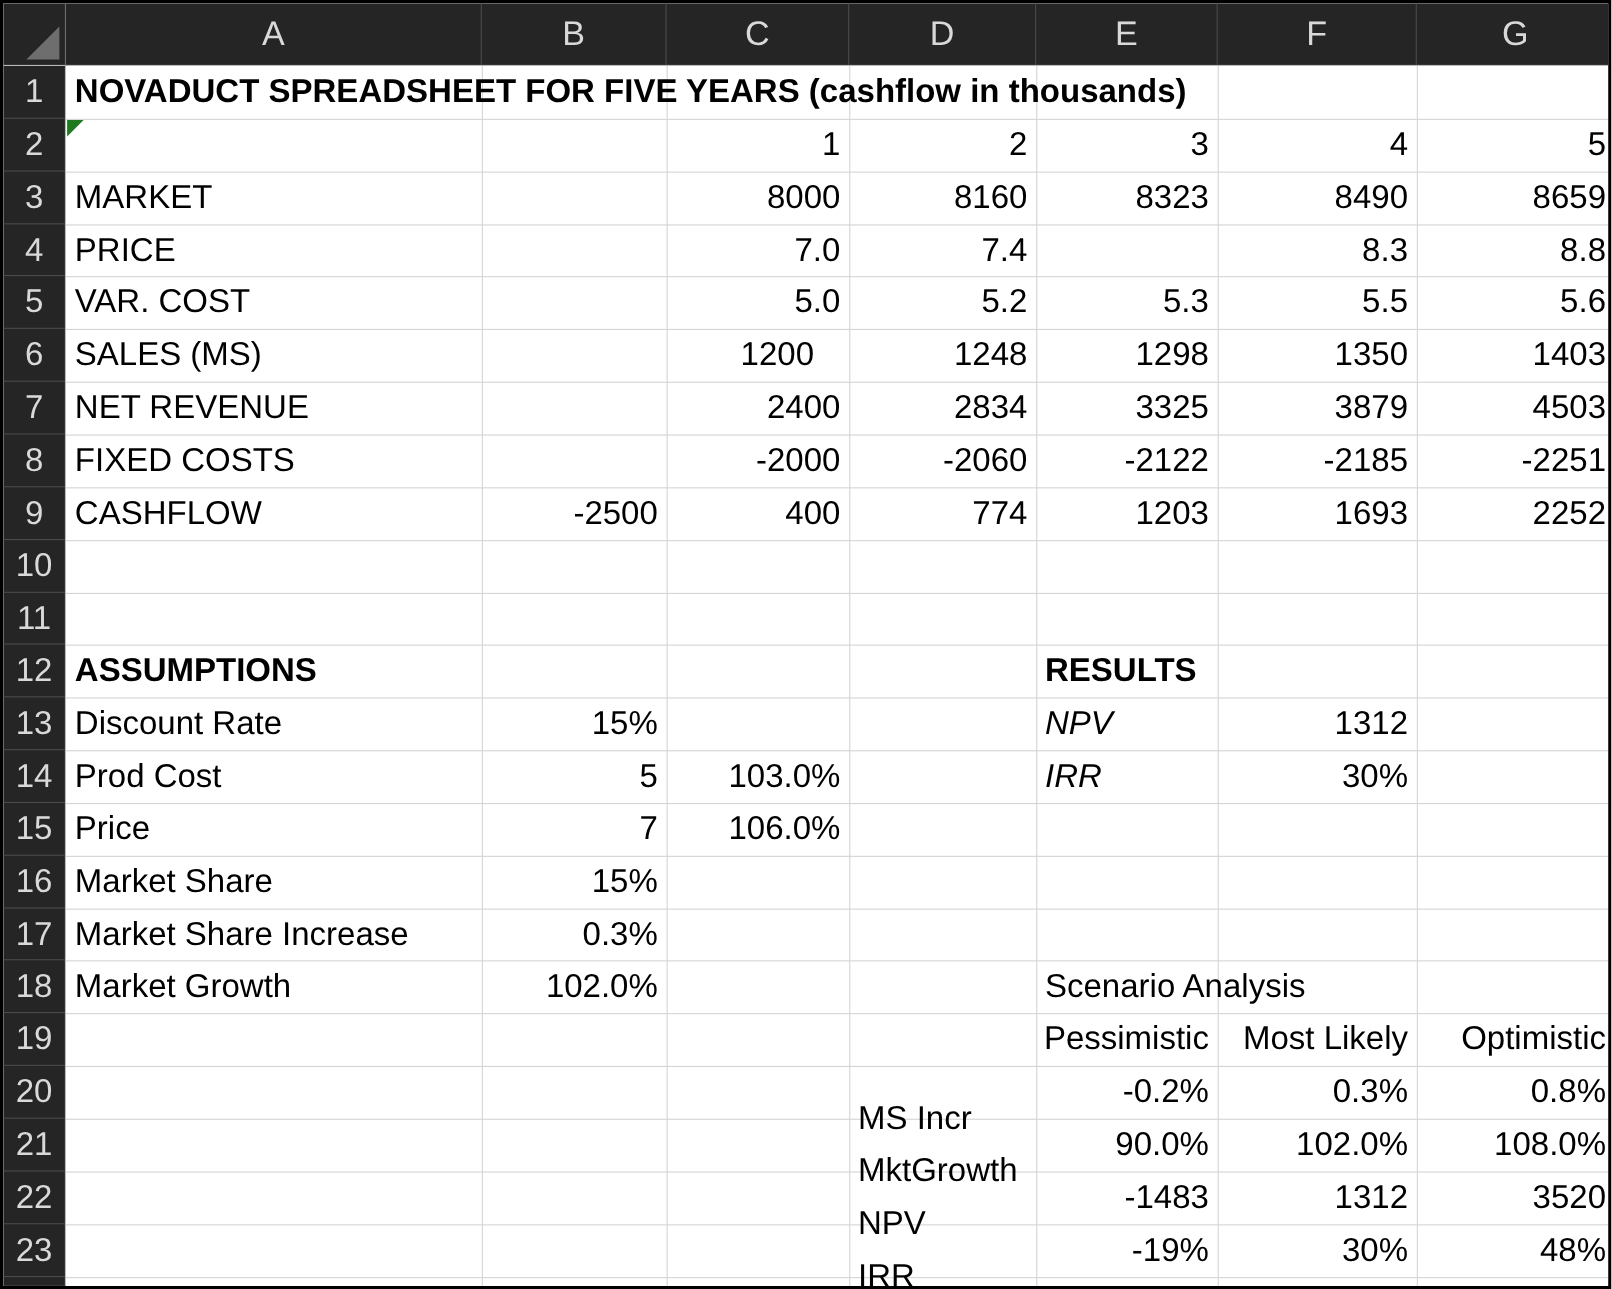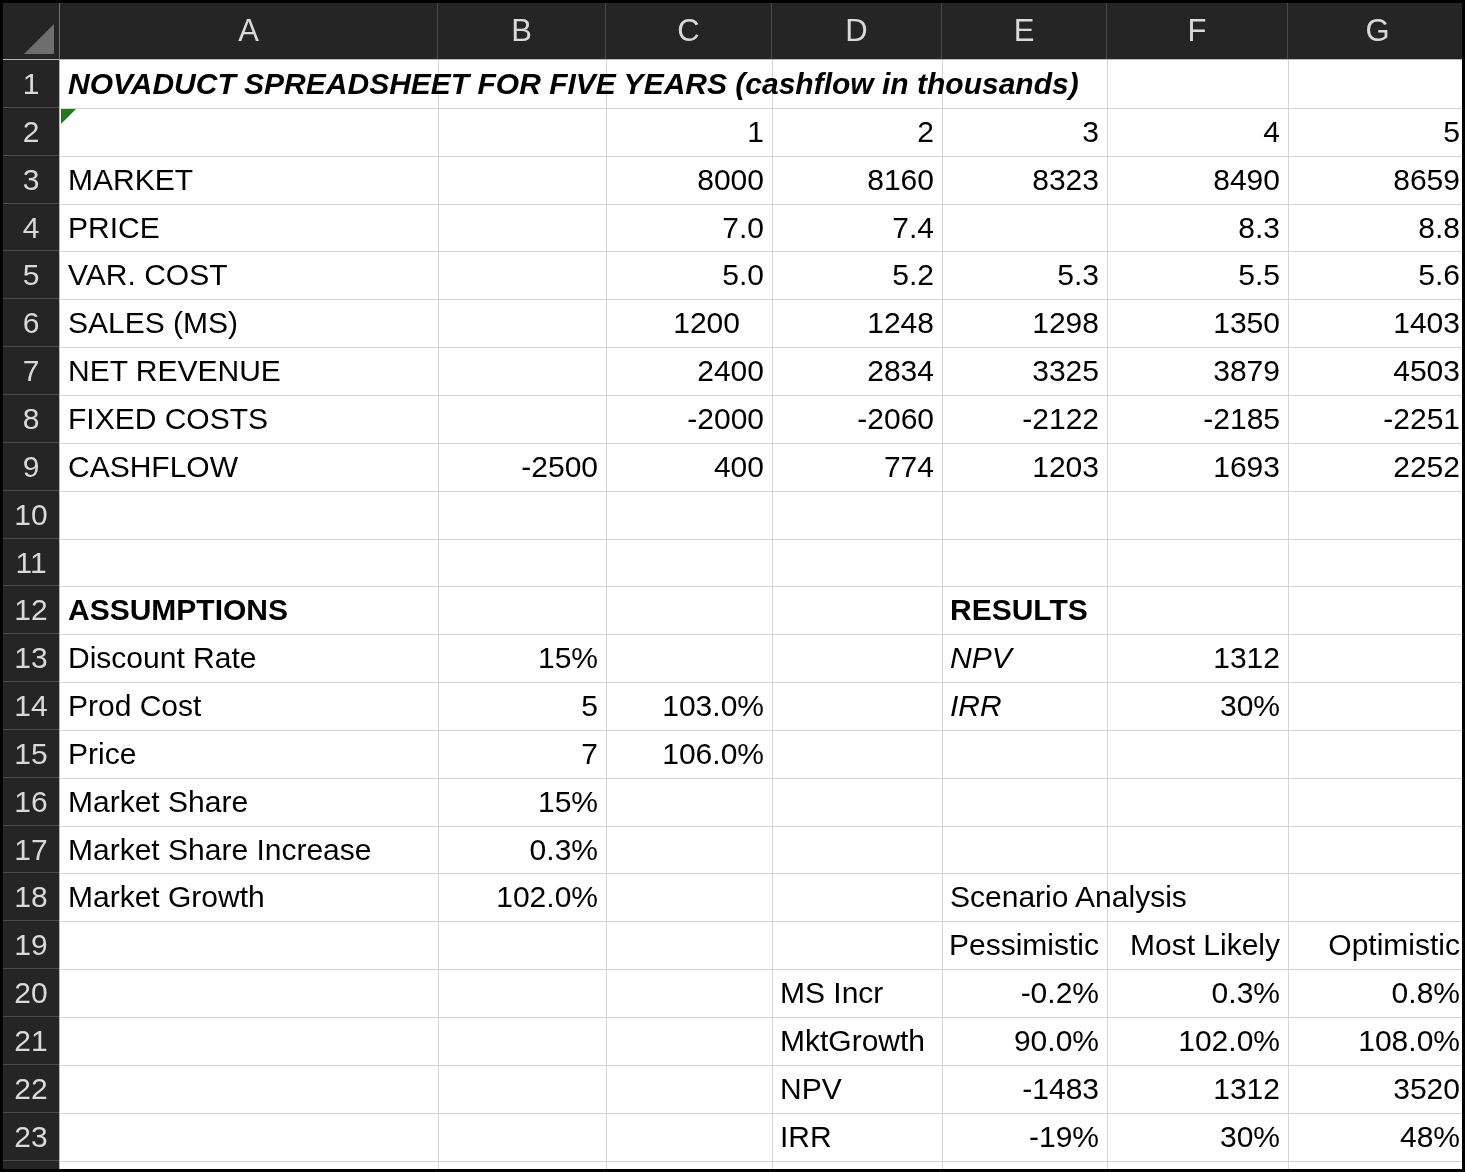--- a/index.html
+++ b/index.html
@@ -105,21 +105,21 @@
     white-space: nowrap;
     overflow: visible;
     display: flex;
     align-items: center;
     padding: 0 8px;
   }
   .cell.right  { justify-content: flex-end; }
   .cell.left   { justify-content: flex-start; }
   .cell.bold   { font-weight: bold; }
   .cell.italic { font-style: italic; }
-  .cell.clip   { overflow: hidden; }
+  .cell.clip   { overflow: hidden; margin-top: 24px; }
   
   .comment-mark {
     position: absolute;
     width: 0; height: 0;
     border-left: 15px solid #1f7a1f;
     border-bottom: 15px solid transparent;
   }
 </style>
 </head>
 <body>
@@ -188,21 +188,21 @@
       <div class="gl-h" style="top: 670px;"></div>
       <div class="gl-h" style="top: 718px;"></div>
       <div class="gl-h" style="top: 766px;"></div>
       <div class="gl-h" style="top: 813px;"></div>
       <div class="gl-h" style="top: 861px;"></div>
       <div class="gl-h" style="top: 909px;"></div>
       <div class="gl-h" style="top: 957px;"></div>
       <div class="gl-h" style="top: 1005px;"></div>
       <div class="gl-h" style="top: 1053px;"></div>
       <div class="gl-h" style="top: 1101px;"></div>
-      <div class="cell left bold" style="left: 0px; width: 1228px; top: 0px; height: 48px; font-style: italic;">NOVADUCT SPREADSHEET FOR FIVE YEARS   (cashflow in thousands)</div>
+      <div class="cell left bold" style="left: 0px; width: 1228px; top: 0px; height: 48px;">NOVADUCT SPREADSHEET FOR FIVE YEARS   (cashflow in thousands)</div>
       <div class="cell right" style="left: 546px; width: 166px; top: 48px; height: 48px;">1</div>
       <div class="cell right" style="left: 712px; width: 170px; top: 48px; height: 48px;">2</div>
       <div class="cell right" style="left: 882px; width: 165px; top: 48px; height: 48px;">3</div>
       <div class="cell right" style="left: 1047px; width: 181px; top: 48px; height: 48px;">4</div>
       <div class="cell right" style="left: 1228px; width: 180px; top: 48px; height: 48px;">5</div>
       <div class="comment-mark" style="left: 1px; top: 49px;"></div>
       <div class="cell left" style="left: 0px; width: 378px; top: 96px; height: 48px;">MARKET</div>
       <div class="cell right" style="left: 546px; width: 166px; top: 96px; height: 48px;">8000</div>
       <div class="cell right" style="left: 712px; width: 170px; top: 96px; height: 48px;">8160</div>
       <div class="cell right" style="left: 882px; width: 165px; top: 96px; height: 48px;">8323</div>

